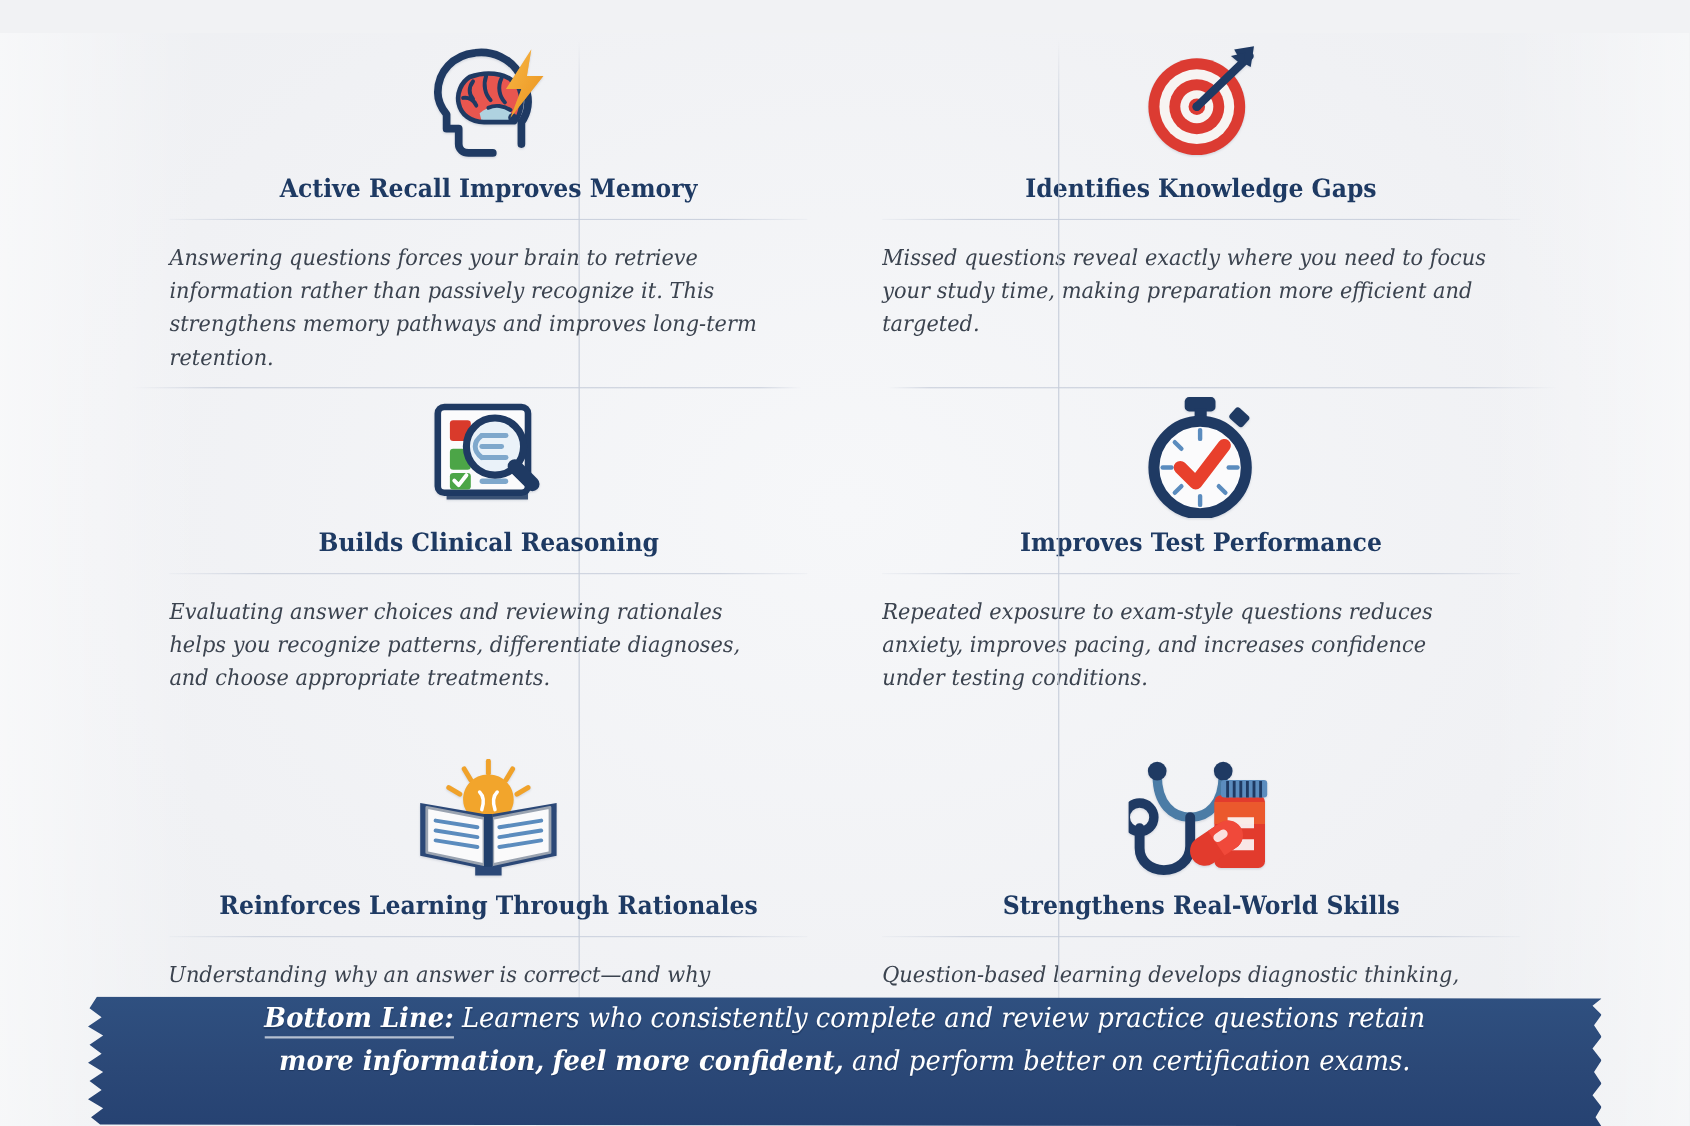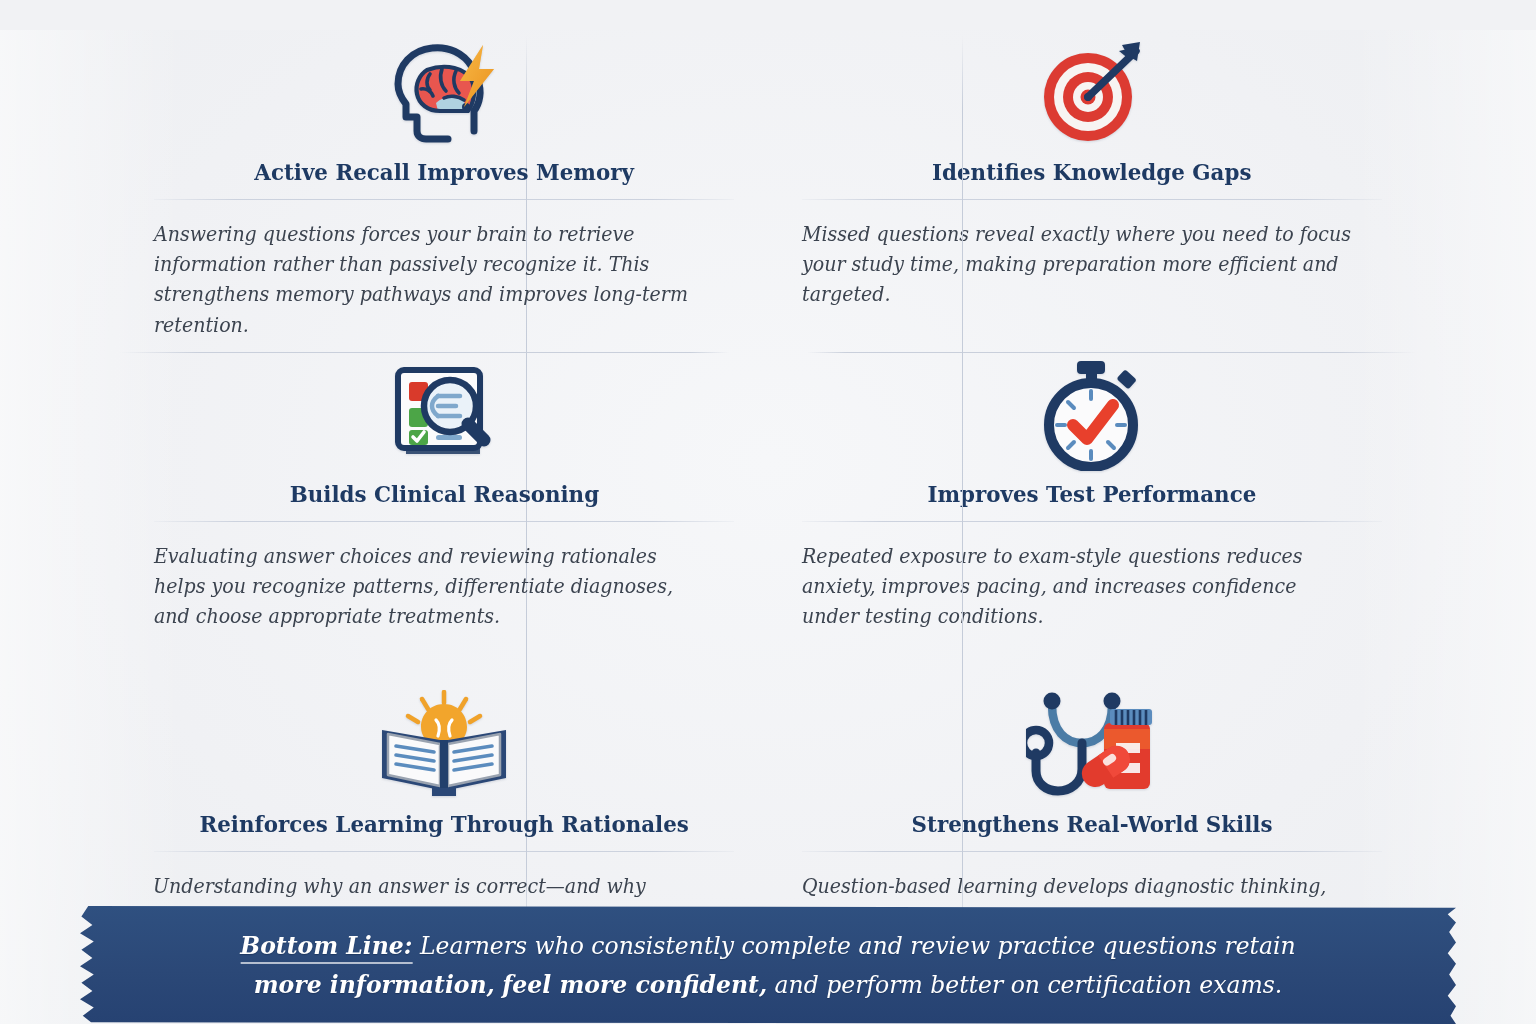--- a/index.html
+++ b/index.html
@@ -163,21 +163,21 @@
     bottom: 30px;
     height: 118px;
   }
 
   .banner {
     position: absolute;
     inset: 0;
     background: linear-gradient(180deg, #2f5080 0%, #2b4877 55%, #264272 100%);
     box-shadow: 0 3px 8px rgba(40,60,100,0.22);
     display: flex;
-    align-items: center;
+    align-items: flex-start;
     justify-content: center;
     
     clip-path: polygon(
       0.6% 0%, 100% 1.5%, 99.4% 7%, 100% 14%, 99.5% 22%, 100% 31%,
       99.4% 40%, 100% 49%, 99.5% 58%, 100% 67%, 99.4% 76%, 100% 85%,
       99.6% 93%, 100% 100%, 0.8% 98.5%,
       0.2% 93%, 1% 86%, 0% 79%, 0.9% 72%, 0.1% 65%, 1% 58%,
       0% 51%, 0.9% 44%, 0.1% 37%, 1% 30%, 0% 23%, 0.9% 16%, 0.1% 9%
     );
   }

